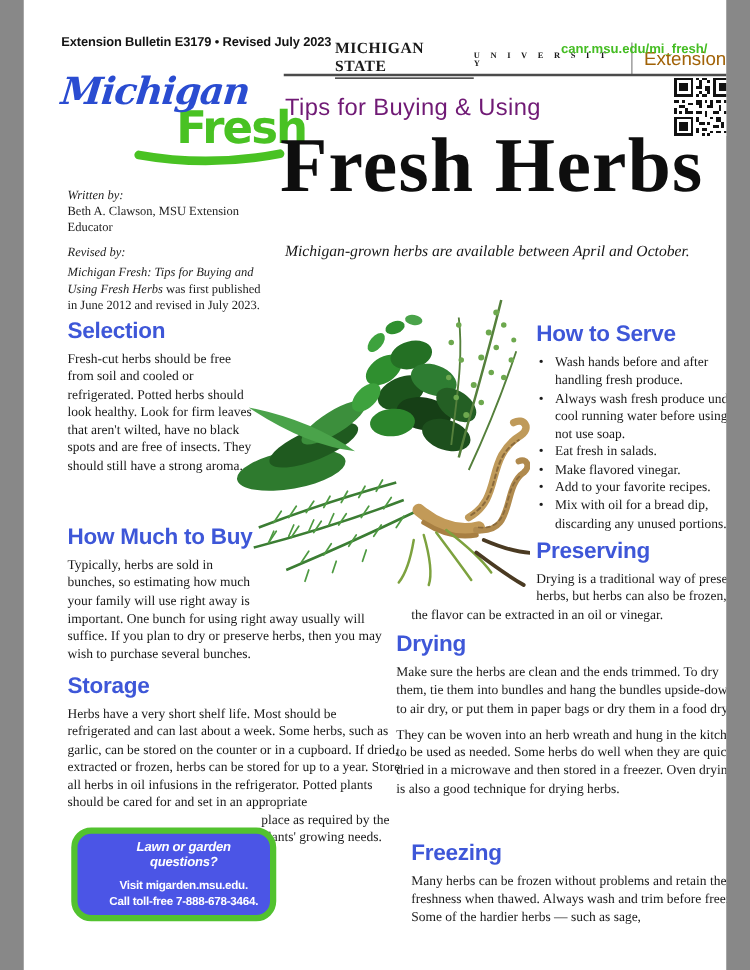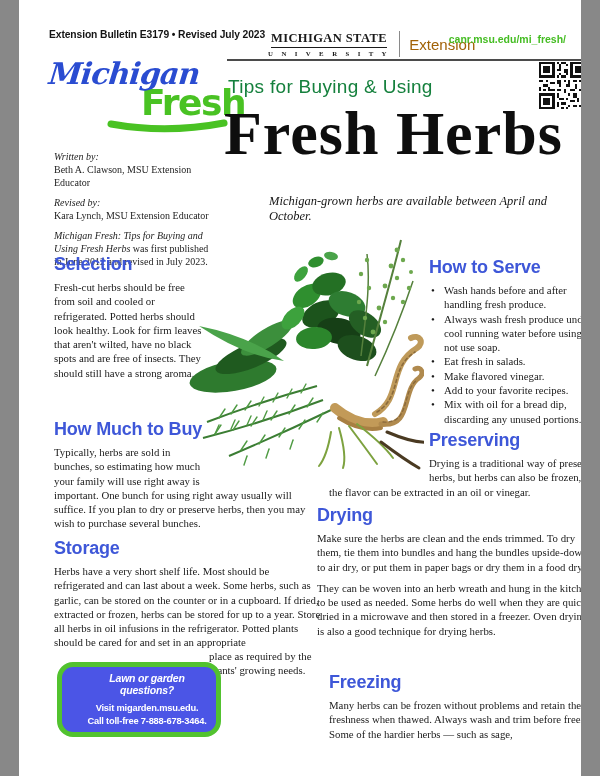--- a/index.html
+++ b/index.html
@@ -14,43 +14,43 @@
   html,body{background:#888;}
   .page{
     position:relative;width:562px;height:776px;background:#ffffff;
     margin:0 auto;overflow:hidden;
     font-family:"Liberation Serif", serif;color:var(--ink);
   }
   
   .meta-line{position:absolute;left:30px;top:29px;
     font-family:"Liberation Sans",sans-serif;font-weight:bold;font-size:10.3px;color:#141414;letter-spacing:-0.1px;}
   .msu{position:absolute;left:249px;top:31px;display:flex;align-items:center;}
-  .msu-word{display:flex;flex-direction:column;align-items:center;}
+  .msu-word{display:flex;flex-direction:row;align-items:center;}
   .msu-line1{font-family:"Liberation Serif",serif;font-weight:bold;font-size:12.5px;color:#1a1a1a;
     letter-spacing:0.4px;border-bottom:1.8px solid #1a1a1a;padding-bottom:1px;}
   .msu-line2{font-family:"Liberation Serif",serif;font-weight:bold;font-size:6.8px;color:#1a1a1a;letter-spacing:3.4px;margin-top:1.5px;}
   .msu-div{width:1.5px;height:26px;background:#8a8a8a;margin:0 9px;}
   .msu-ext{font-family:"Liberation Sans",sans-serif;font-size:15px;color:#a16207;}
   .hdr-url{position:absolute;right:15px;top:33px;
     font-family:"Liberation Sans",sans-serif;font-weight:bold;font-size:10.5px;color:var(--link-green);text-decoration:none;}
   .hdr-rule{position:absolute;left:208px;top:59px;width:377px;height:2px;background:#4b4b4b;}
   
   .mf{position:absolute;left:30px;top:56px;width:170px;}
   .mf-michigan{font-family:"DejaVu Serif",serif;font-style:italic;font-weight:bold;font-size:30px;
     color:var(--script-blue);transform:skewX(-6deg);letter-spacing:-1px;}
   .mf-fresh{font-family:"DejaVu Sans",sans-serif;font-weight:bold;font-size:36px;letter-spacing:-1.5px;
     color:var(--brand-green);margin-left:92px;margin-top:-9px;}
   .mf-swoosh{margin-left:56px;margin-top:-4px;display:block;}
   
   .kicker{position:absolute;left:209px;top:76px;
-    font-family:"Liberation Sans",sans-serif;font-size:19px;color:#15803d;letter-spacing:0.3px;}
+    font-family:"Liberation Sans",sans-serif;font-size:19px;color:#701a75;letter-spacing:0.3px;}
   .qr{position:absolute;left:520px;top:62px;}
   .doc-title{position:absolute;left:205px;top:102px;font-family:"Liberation Serif",serif;
     font-weight:bold;font-size:62px;letter-spacing:1px;color:#0e0e0e;line-height:1;}
-  .subtitle{position:absolute;left:209px;top:194px;font-style:italic;font-size:12.5px;color:#161616;margin-left:41px;}
+  .subtitle{position:absolute;left:209px;top:194px;font-style:italic;font-size:12.5px;color:#161616;}
   
   .credits{position:absolute;left:35px;top:150px;width:162px;font-size:10px;line-height:13px;}
   .cr-label{font-style:italic;}
   .cr-name{margin-bottom:7px;}
   .cr-note{margin-top:3px;font-size:10px;line-height:13.2px;}
   .cr-note .it{font-style:italic;}
   
   h2.sec{font-family:"Liberation Sans",sans-serif;font-weight:bold;font-size:18px;line-height:20px;
     color:var(--accent-blue);margin:0 0 6px 0;letter-spacing:-0.2px;}
   .body-txt{font-size:10.8px;line-height:14.3px;color:#1a1a1a;}
@@ -171,21 +171,20 @@
     </g>
   </svg>
 
   <div class="doc-title">Fresh Herbs</div>
   <div class="subtitle">Michigan-grown herbs are available between April and October.</div>
 
   <div class="credits">
     <div class="cr-label">Written by:</div>
     <div class="cr-name">Beth A. Clawson, MSU Extension Educator</div>
     <div class="cr-label">Revised by:</div>
-    <div class="cr-name">Kara Lynch, MSU Extension Educator</div>
     <div class="cr-note"><span class="it">Michigan Fresh: Tips for Buying and Using Fresh Herbs</span><span> was first published in June 2012 and revised in July 2023.</span></div>
   </div>
 
   <div class="sec-selection">
     <h2 class="sec">Selection</h2>
     <div class="body-txt">Fresh-cut herbs should be free from soil and cooled or refrigerated. Potted herbs should look healthy. Look for firm leaves that aren't wilted, have no black spots and are free of insects. They should still have a strong aroma.</div>
   </div>
 
   <div class="sec-howmuch">
     <h2 class="sec">How Much to Buy</h2>

